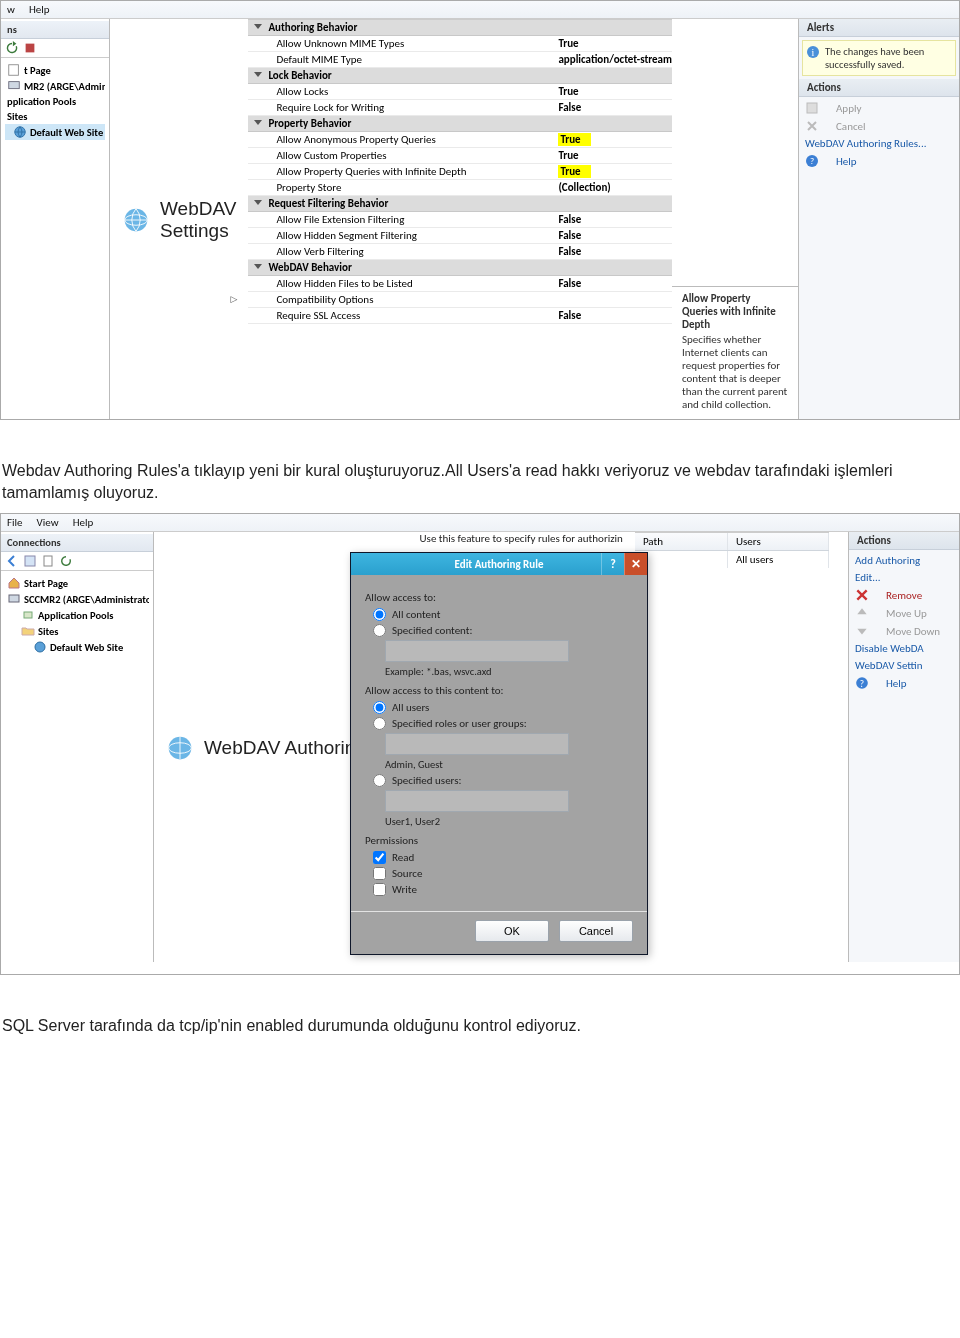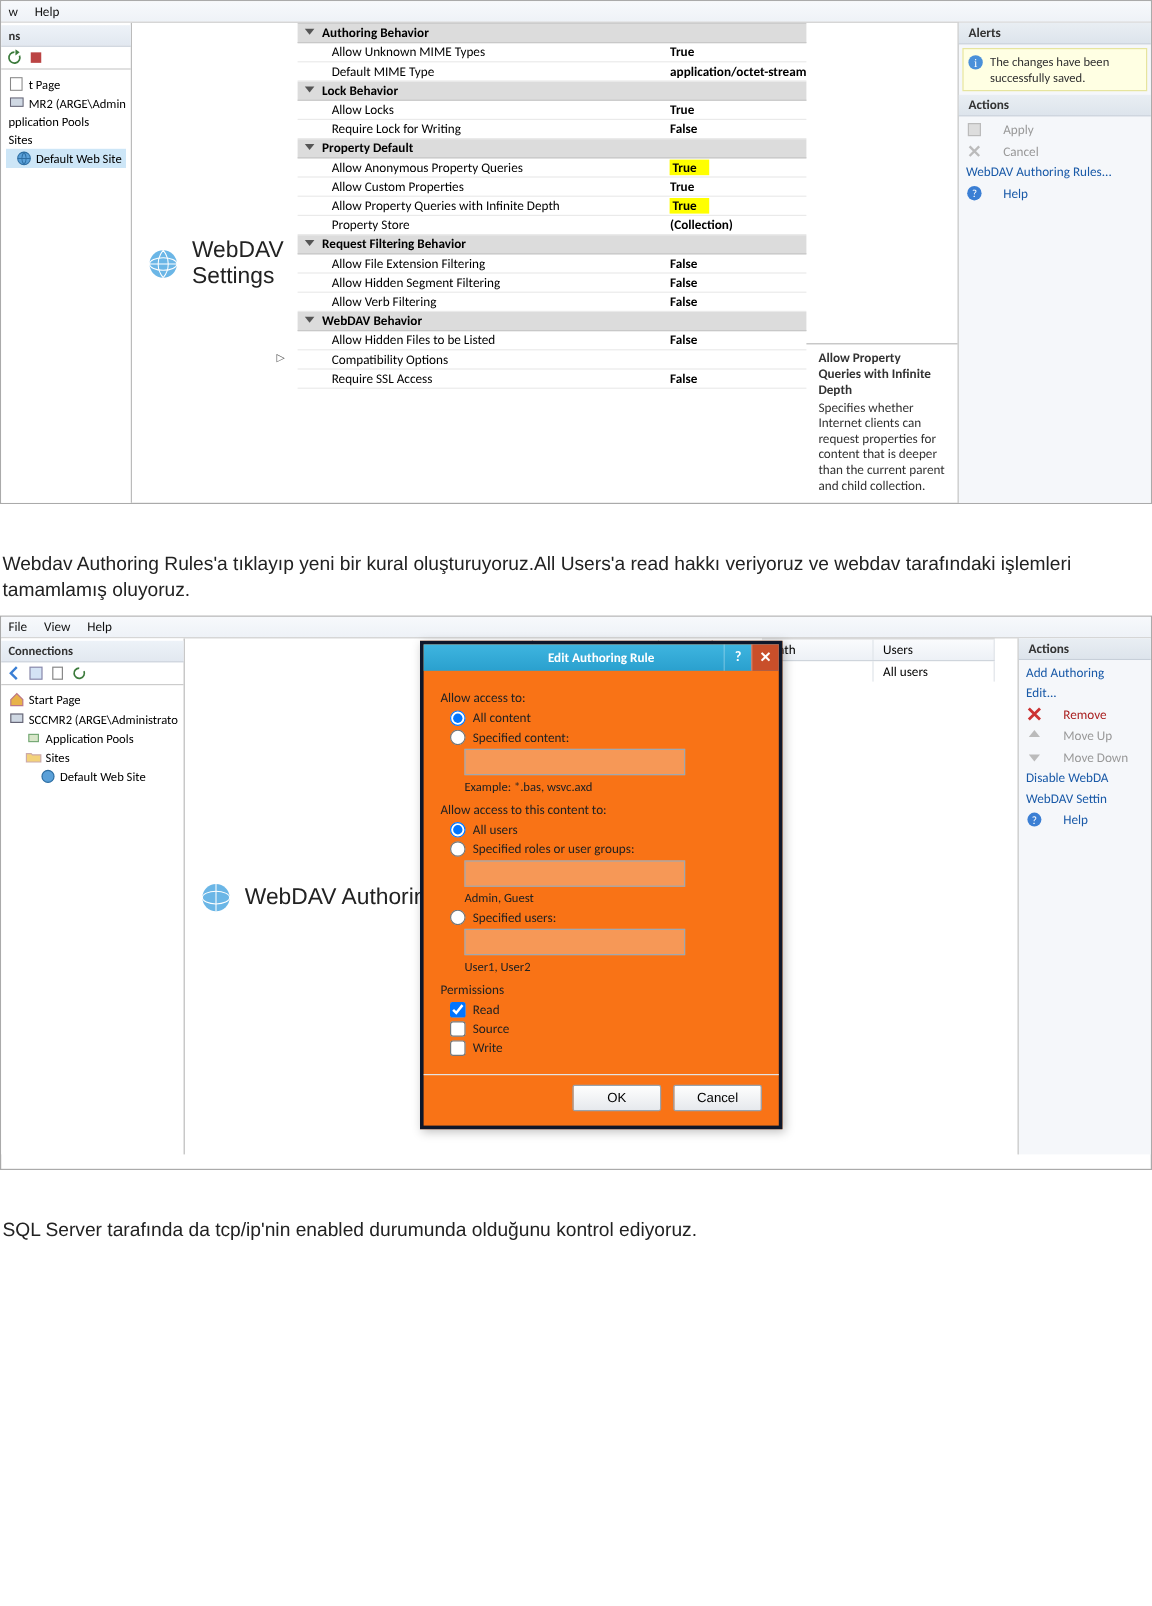--- a/index.html
+++ b/index.html
@@ -47,20 +47,21 @@
   .left-pane .tree {
     padding: 4px 4px 30px 4px;
   }
   .left-pane .tree-item {
     padding: 1px 2px;
     white-space: nowrap;
     overflow: hidden;
     display: flex;
     align-items: center;
     gap: 3px;
+    font-weight: bold;
   }
   .left-pane .tree-item.selected {
     background: #cde6f7;
   }
   .icon {
     display: inline-flex;
     align-items: center;
     justify-content: center;
     width: 14px;
     height: 14px;
@@ -219,24 +220,24 @@
   }
   .rules-header-row > div, .rules-body-row > div {
     padding: 2px 8px;
     border-right: 1px solid #e0e4e9;
   }
   .col-path { width: 76px; }
   .col-users { width: 84px; }
   .dialog {
     position: absolute;
     left: 349px;
-    top: 20px;
+    top: 38px;
     width: 296px;
-    background: #f97316;
-    border: 3px solid #0f172a;
+    background: #a3a3a3;
+    border: 1px solid #0f172a;
     box-shadow: 2px 2px 8px rgba(0,0,0,0.25);
     font-size: 11px;
   }
   .dialog-titlebar {
     background: linear-gradient(#3eb5e0, #2aa0ce);
     color: #fff;
     display: flex;
     justify-content: center;
     align-items: center;
     height: 22px;
@@ -387,21 +388,21 @@
           </div>
           <div class="props-group-header">Lock Behavior</div>
           <div class="props-row">
             <div class="prop-name">Allow Locks</div>
             <div class="prop-val">True</div>
           </div>
           <div class="props-row">
             <div class="prop-name">Require Lock for Writing</div>
             <div class="prop-val">False</div>
           </div>
-          <div class="props-group-header">Property Default</div>
+          <div class="props-group-header">Property Behavior</div>
           <div class="props-row hl">
             <div class="prop-name">Allow Anonymous Property Queries</div>
             <div class="prop-val"><span>True</span></div>
           </div>
           <div class="props-row">
             <div class="prop-name">Allow Custom Properties</div>
             <div class="prop-val">True</div>
           </div>
           <div class="props-row hl">
             <div class="prop-name">Allow Property Queries with Infinite Depth</div>

